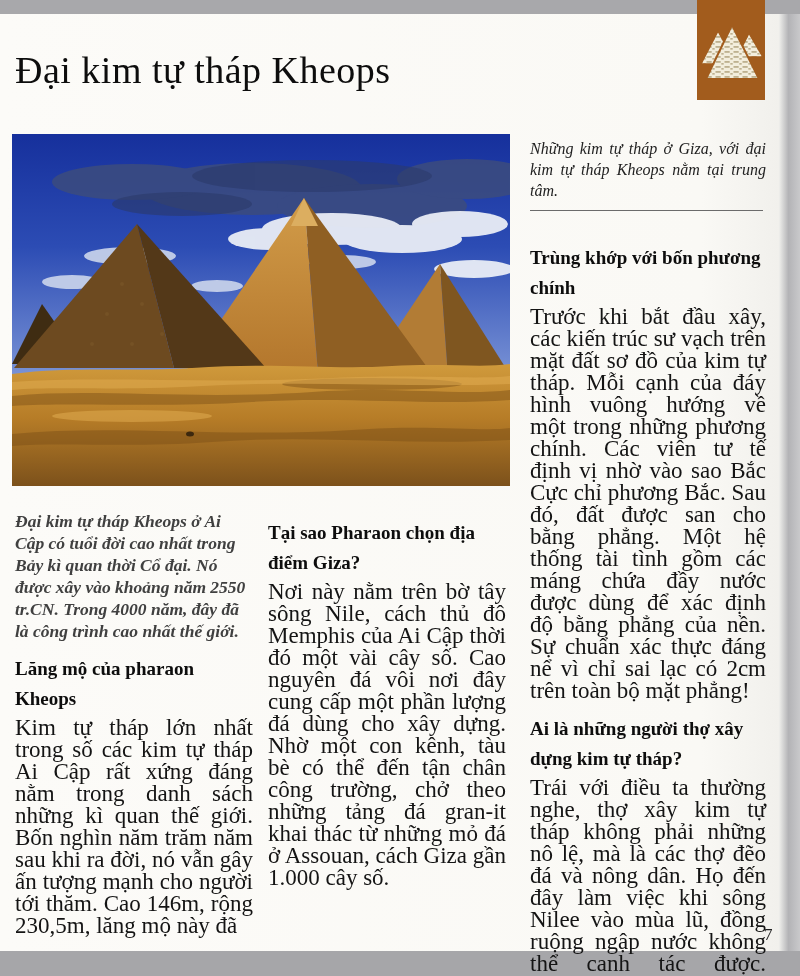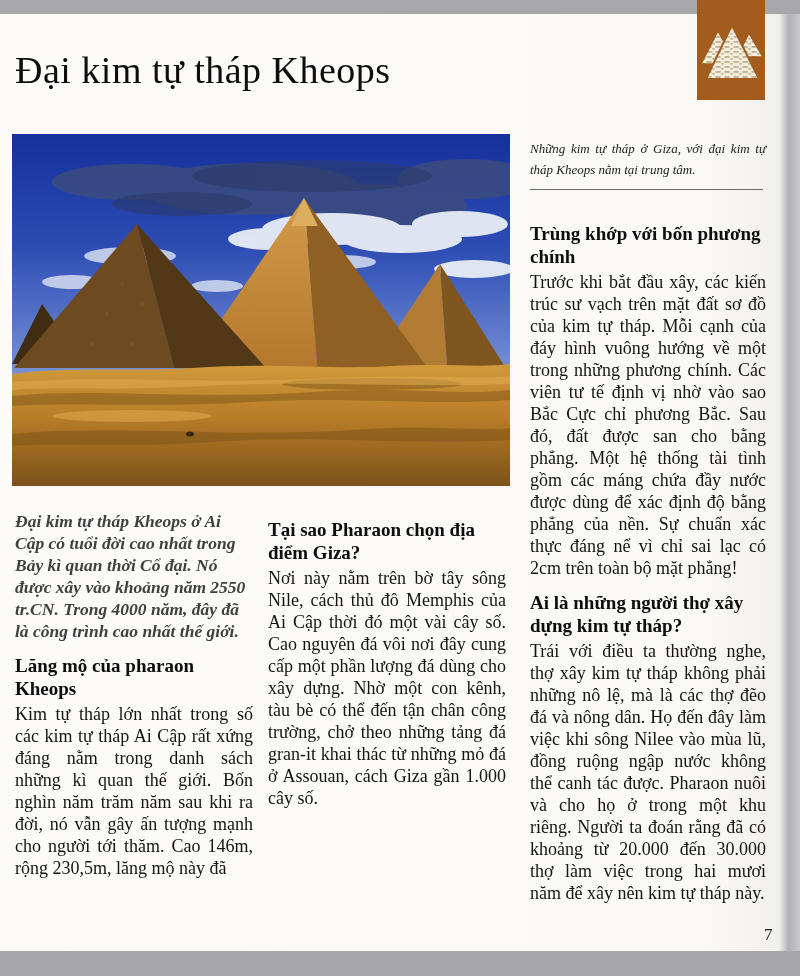--- a/index.html
+++ b/index.html
@@ -24,31 +24,31 @@
   
   .page-title{position:absolute;left:15px;top:48px;width:600px;
     font-size:38px;letter-spacing:.5px;color:#0d0d0d;font-weight:normal;margin:0;}
 
   
   .photo{position:absolute;left:12px;top:134px;width:498px;height:352px;overflow:hidden;}
   .photo svg{display:block;}
 
   
   .right-col{position:absolute;left:530px;top:138px;width:236px;}
-  .caption{font-style:italic;font-size:13px;line-height:21px;text-align:justify;margin:0;color:#222;}
+  .caption{font-style:italic;font-size:16px;line-height:21px;text-align:justify;margin:0;color:#222;}
   .cap-rule{border:none;border-top:1px solid #6b6b6b;margin:9px 0 0 0;width:233px;}
 
   .col{position:absolute;width:238px;top:506px;}
   .col-left{left:15px;}
   .col-mid{left:268px;}
 
-  p.body-text{font-size:18px;line-height:22px;text-align:justify;margin:0;color:#141414;}
+  p.body-text{font-size:23px;line-height:22px;text-align:justify;margin:0;color:#141414;}
   p.intro-text{font-size:17.5px;line-height:22px;font-weight:bold;font-style:italic;
     text-align:left;margin:4px 0 0 0;color:#404040;}
-  h3.sec-head{font-size:19px;line-height:23px;font-weight:bold;margin:12px 0 3px 0;color:#0d0d0d;}
+  h3.sec-head{font-size:19px;line-height:30px;font-weight:bold;margin:12px 0 3px 0;color:#0d0d0d;}
   .right-col h3.first-head{margin-top:32px;}
 
   .page-number{position:absolute;left:764px;top:925px;font-size:17px;color:#222;}
 </style>
 </head>
 <body>
 
 <div class="page-sheet"></div>
 <div class="band-top"></div>
 <div class="band-bottom"></div>

